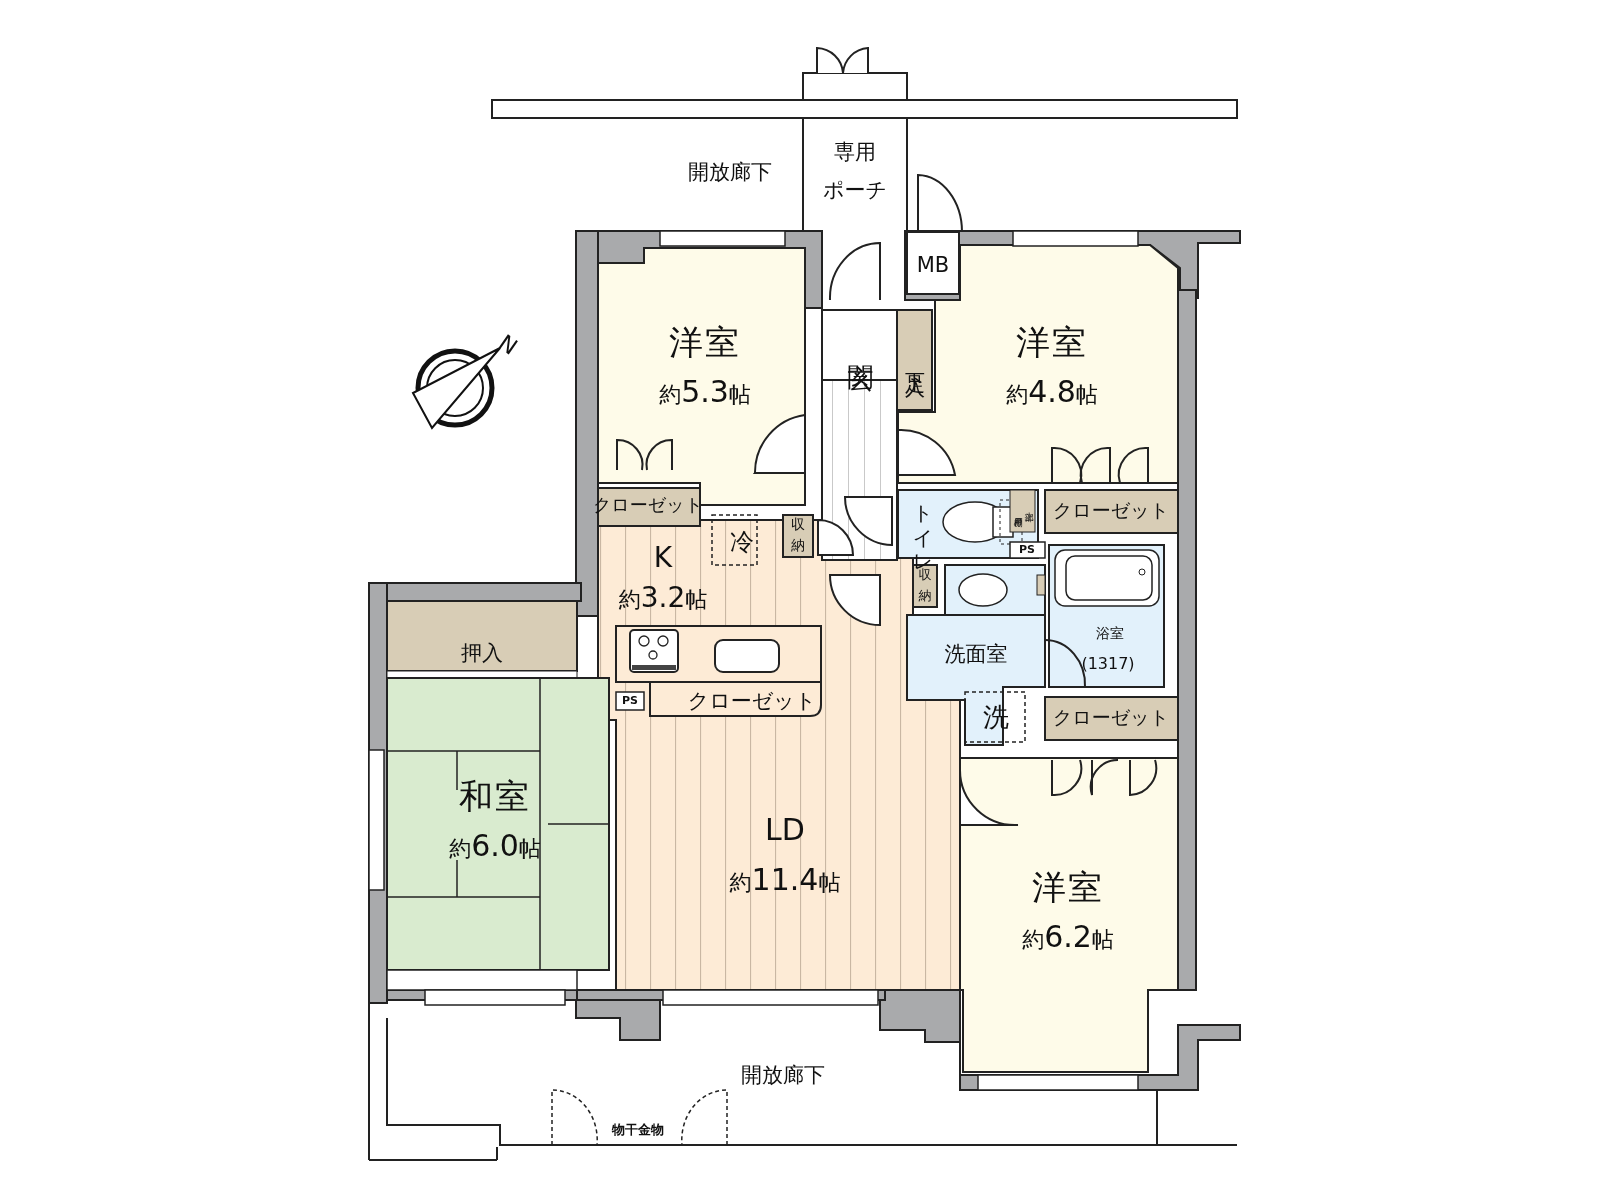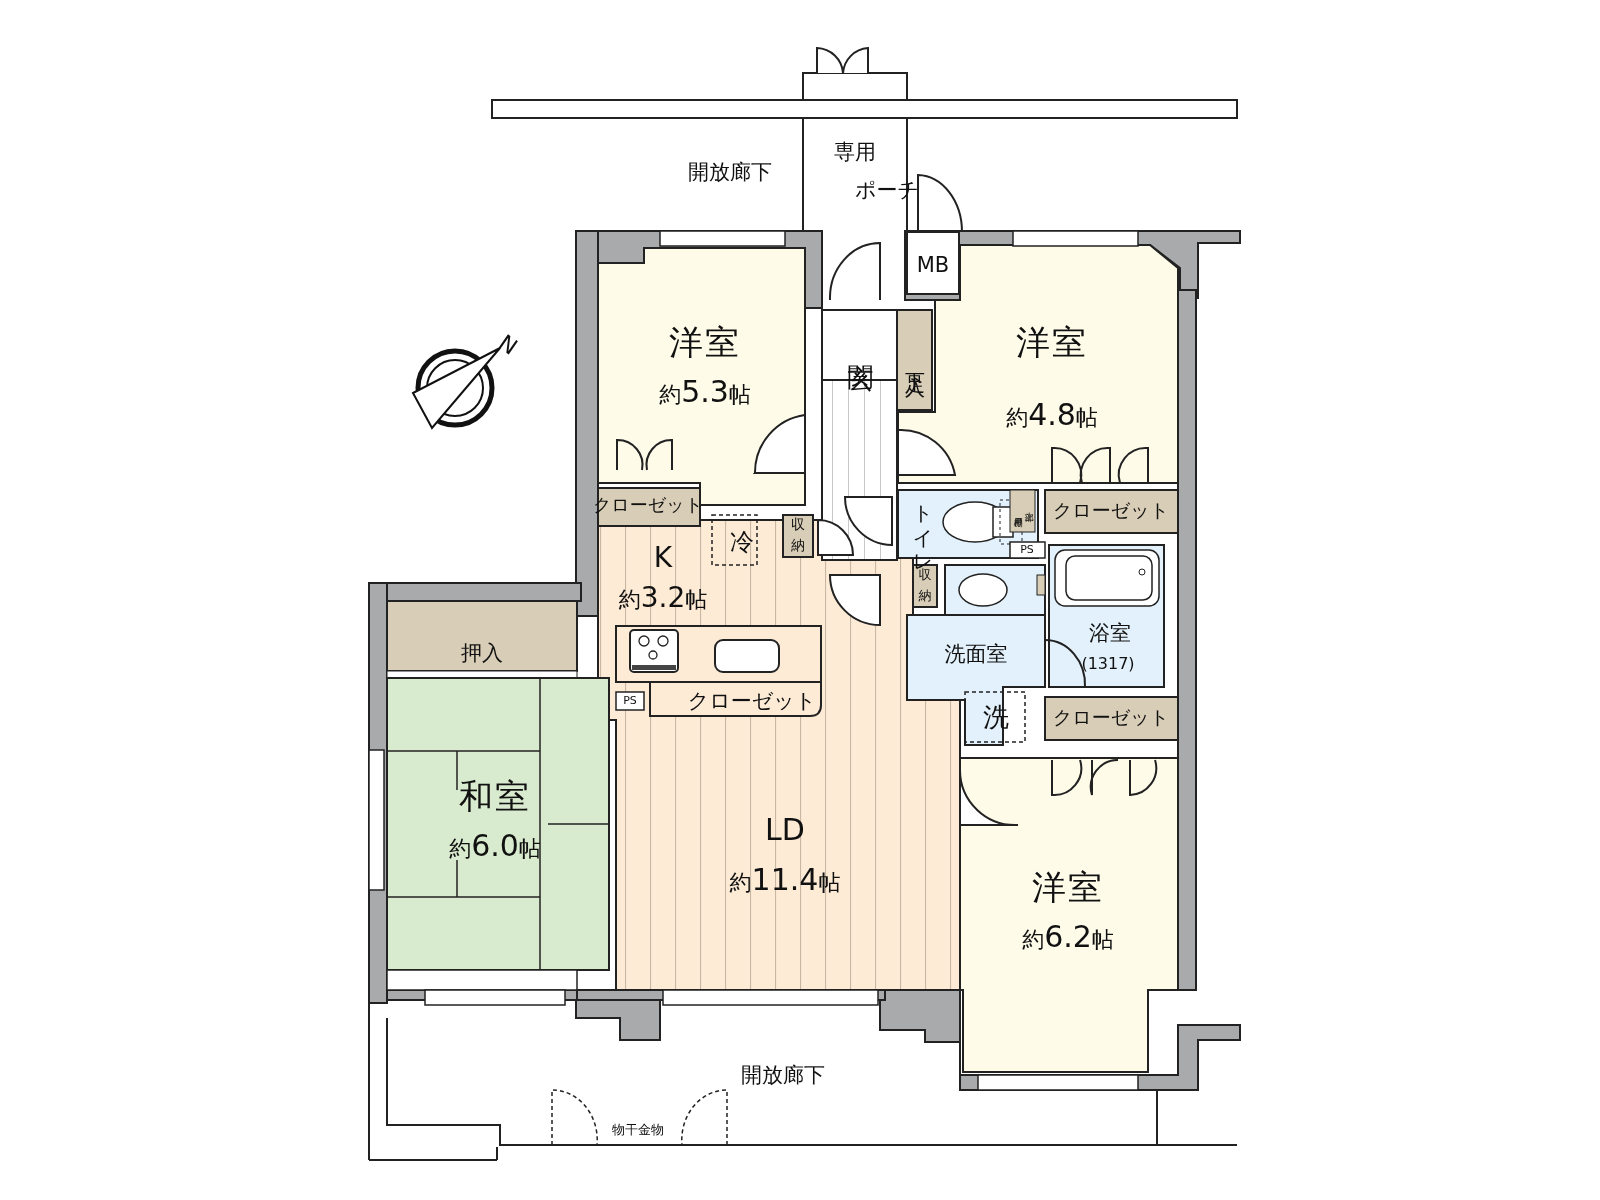--- a/index.html
+++ b/index.html
@@ -4,21 +4,21 @@
 <style>
   html, body { margin:0; padding:0; background:#ffffff; }
   body { width:1600px; height:1200px; position:relative; overflow:hidden;
          font-family:"DejaVu Sans", "Liberation Sans", sans-serif; color:#111; }
   #plan { position:absolute; left:0; top:0; width:1600px; height:1200px; }
   .lbl { position:absolute; white-space:nowrap; text-align:center; transform:translate(-50%,-50%); line-height:1.15; }
   .room-name { font-size:34px; letter-spacing:2px; }
   .room-size { font-size:22px; }
   .room-size .num { font-size:30px; }
   .small { font-size:21px; }
-  .tiny { font-size:14px; }
+  .tiny { font-size:14px;font-weight:bold; }
   .vert { writing-mode:vertical-rl; text-orientation:upright; letter-spacing:2px; }
 </style>
 </head>
 <body>
 
 <svg id="plan" viewBox="0 0 1600 1200" xmlns="http://www.w3.org/2000/svg">
   <defs>
     <pattern id="stripes" width="25" height="10" patternUnits="userSpaceOnUse">
       <rect width="25" height="10" fill="#fdebd6"></rect>
       <line x1="0.5" y1="0" x2="0.5" y2="10" stroke="#c9b7a3" stroke-width="1.2"></line>
@@ -167,48 +167,48 @@
   <g transform="translate(455,388)">
     <circle r="37" fill="#fff" stroke="#111" stroke-width="5"></circle>
     <circle r="28" fill="none" stroke="#111" stroke-width="2"></circle>
     <path d="M-42,5 L45,-40 L-25,5 Z" fill="#111"></path>
     <path d="M-42,5 L-23,40 L45,-40 Z" fill="#fff" stroke="#111" stroke-width="2"></path>
   </g>
 </svg>
 
 <div class="lbl small" style="left:730px;top:172px;">開放廊下</div>
 <div class="lbl small" style="left:855px;top:152px;">専用</div>
-<div class="lbl small" style="left:855px;top:190px;margin-left:32px;">ポーチ</div>
+<div class="lbl small" style="left:855px;top:190px;">ポーチ</div>
 <div class="lbl small" style="left:933px;top:265px;">MB</div>
 <div class="lbl" style="left:508px;top:345px;font-size:22px;transform:translate(-50%,-50%) rotate(35deg);">N</div>
 
 <div class="lbl room-name" style="left:705px;top:343px;">洋室</div>
 <div class="lbl room-size" style="left:705px;top:392px;"><span>約</span><span class="num">5.3</span><span>帖</span></div>
 
 <div class="lbl room-name" style="left:1052px;top:343px;">洋室</div>
-<div class="lbl room-size" style="left:1052px;top:392px;margin-top:23px;"><span>約</span><span class="num">4.8</span><span>帖</span></div>
+<div class="lbl room-size" style="left:1052px;top:392px;"><span>約</span><span class="num">4.8</span><span>帖</span></div>
 
 <div class="lbl room-name" style="left:1068px;top:888px;">洋室</div>
 <div class="lbl room-size" style="left:1068px;top:937px;"><span>約</span><span class="num">6.2</span><span>帖</span></div>
 
 <div class="lbl" style="left:663px;top:558px;font-size:28px;">K</div>
 <div class="lbl room-size" style="left:663px;top:598px;"><span>約</span><span class="num" style="font-size:28px">3.2</span><span>帖</span></div>
 
 <div class="lbl" style="left:785px;top:830px;font-size:30px;text-align:right;">LD</div>
 <div class="lbl room-size" style="left:785px;top:880px;"><span>約</span><span class="num">11.4</span><span>帖</span></div>
 
 <div class="lbl room-name" style="left:495px;top:797px;">和室</div>
 <div class="lbl room-size" style="left:495px;top:846px;"><span>約</span><span class="num">6.0</span><span>帖</span></div>
 <div class="lbl small" style="left:482px;top:653px;">押入</div>
 
 <div class="lbl vert" style="left:860px;top:345px;font-size:26px;">玄関</div>
 <div class="lbl vert" style="left:915px;top:360px;font-size:20px;">下足入</div>
 <div class="lbl vert" style="left:923px;top:528px;font-size:20px;">トイレ</div>
 <div class="lbl" style="left:976px;top:654px;font-size:21px;">洗面室</div>
-<div class="lbl" style="left:1110px;top:633px;font-size:21px;">浴室</div>
+<div class="lbl" style="left:1110px;top:633px;font-size:14px;">浴室</div>
 <div class="lbl" style="left:1108px;top:664px;font-size:16px;">(1317)</div>
 
 <div class="lbl" style="left:648px;top:505px;font-size:18px;">クローゼット</div>
 <div class="lbl" style="left:1111px;top:511px;font-size:19px;">クローゼット</div>
 <div class="lbl" style="left:1111px;top:718px;font-size:19px;">クローゼット</div>
 <div class="lbl" style="left:798px;top:524px;font-size:14px;">収</div>
 <div class="lbl" style="left:798px;top:545px;font-size:14px;">納</div>
 <div class="lbl" style="left:925px;top:575px;font-size:13px;">収</div>
 <div class="lbl" style="left:925px;top:596px;font-size:13px;">納</div>
 <div class="lbl" style="left:742px;top:543px;font-size:24px;">冷</div>

